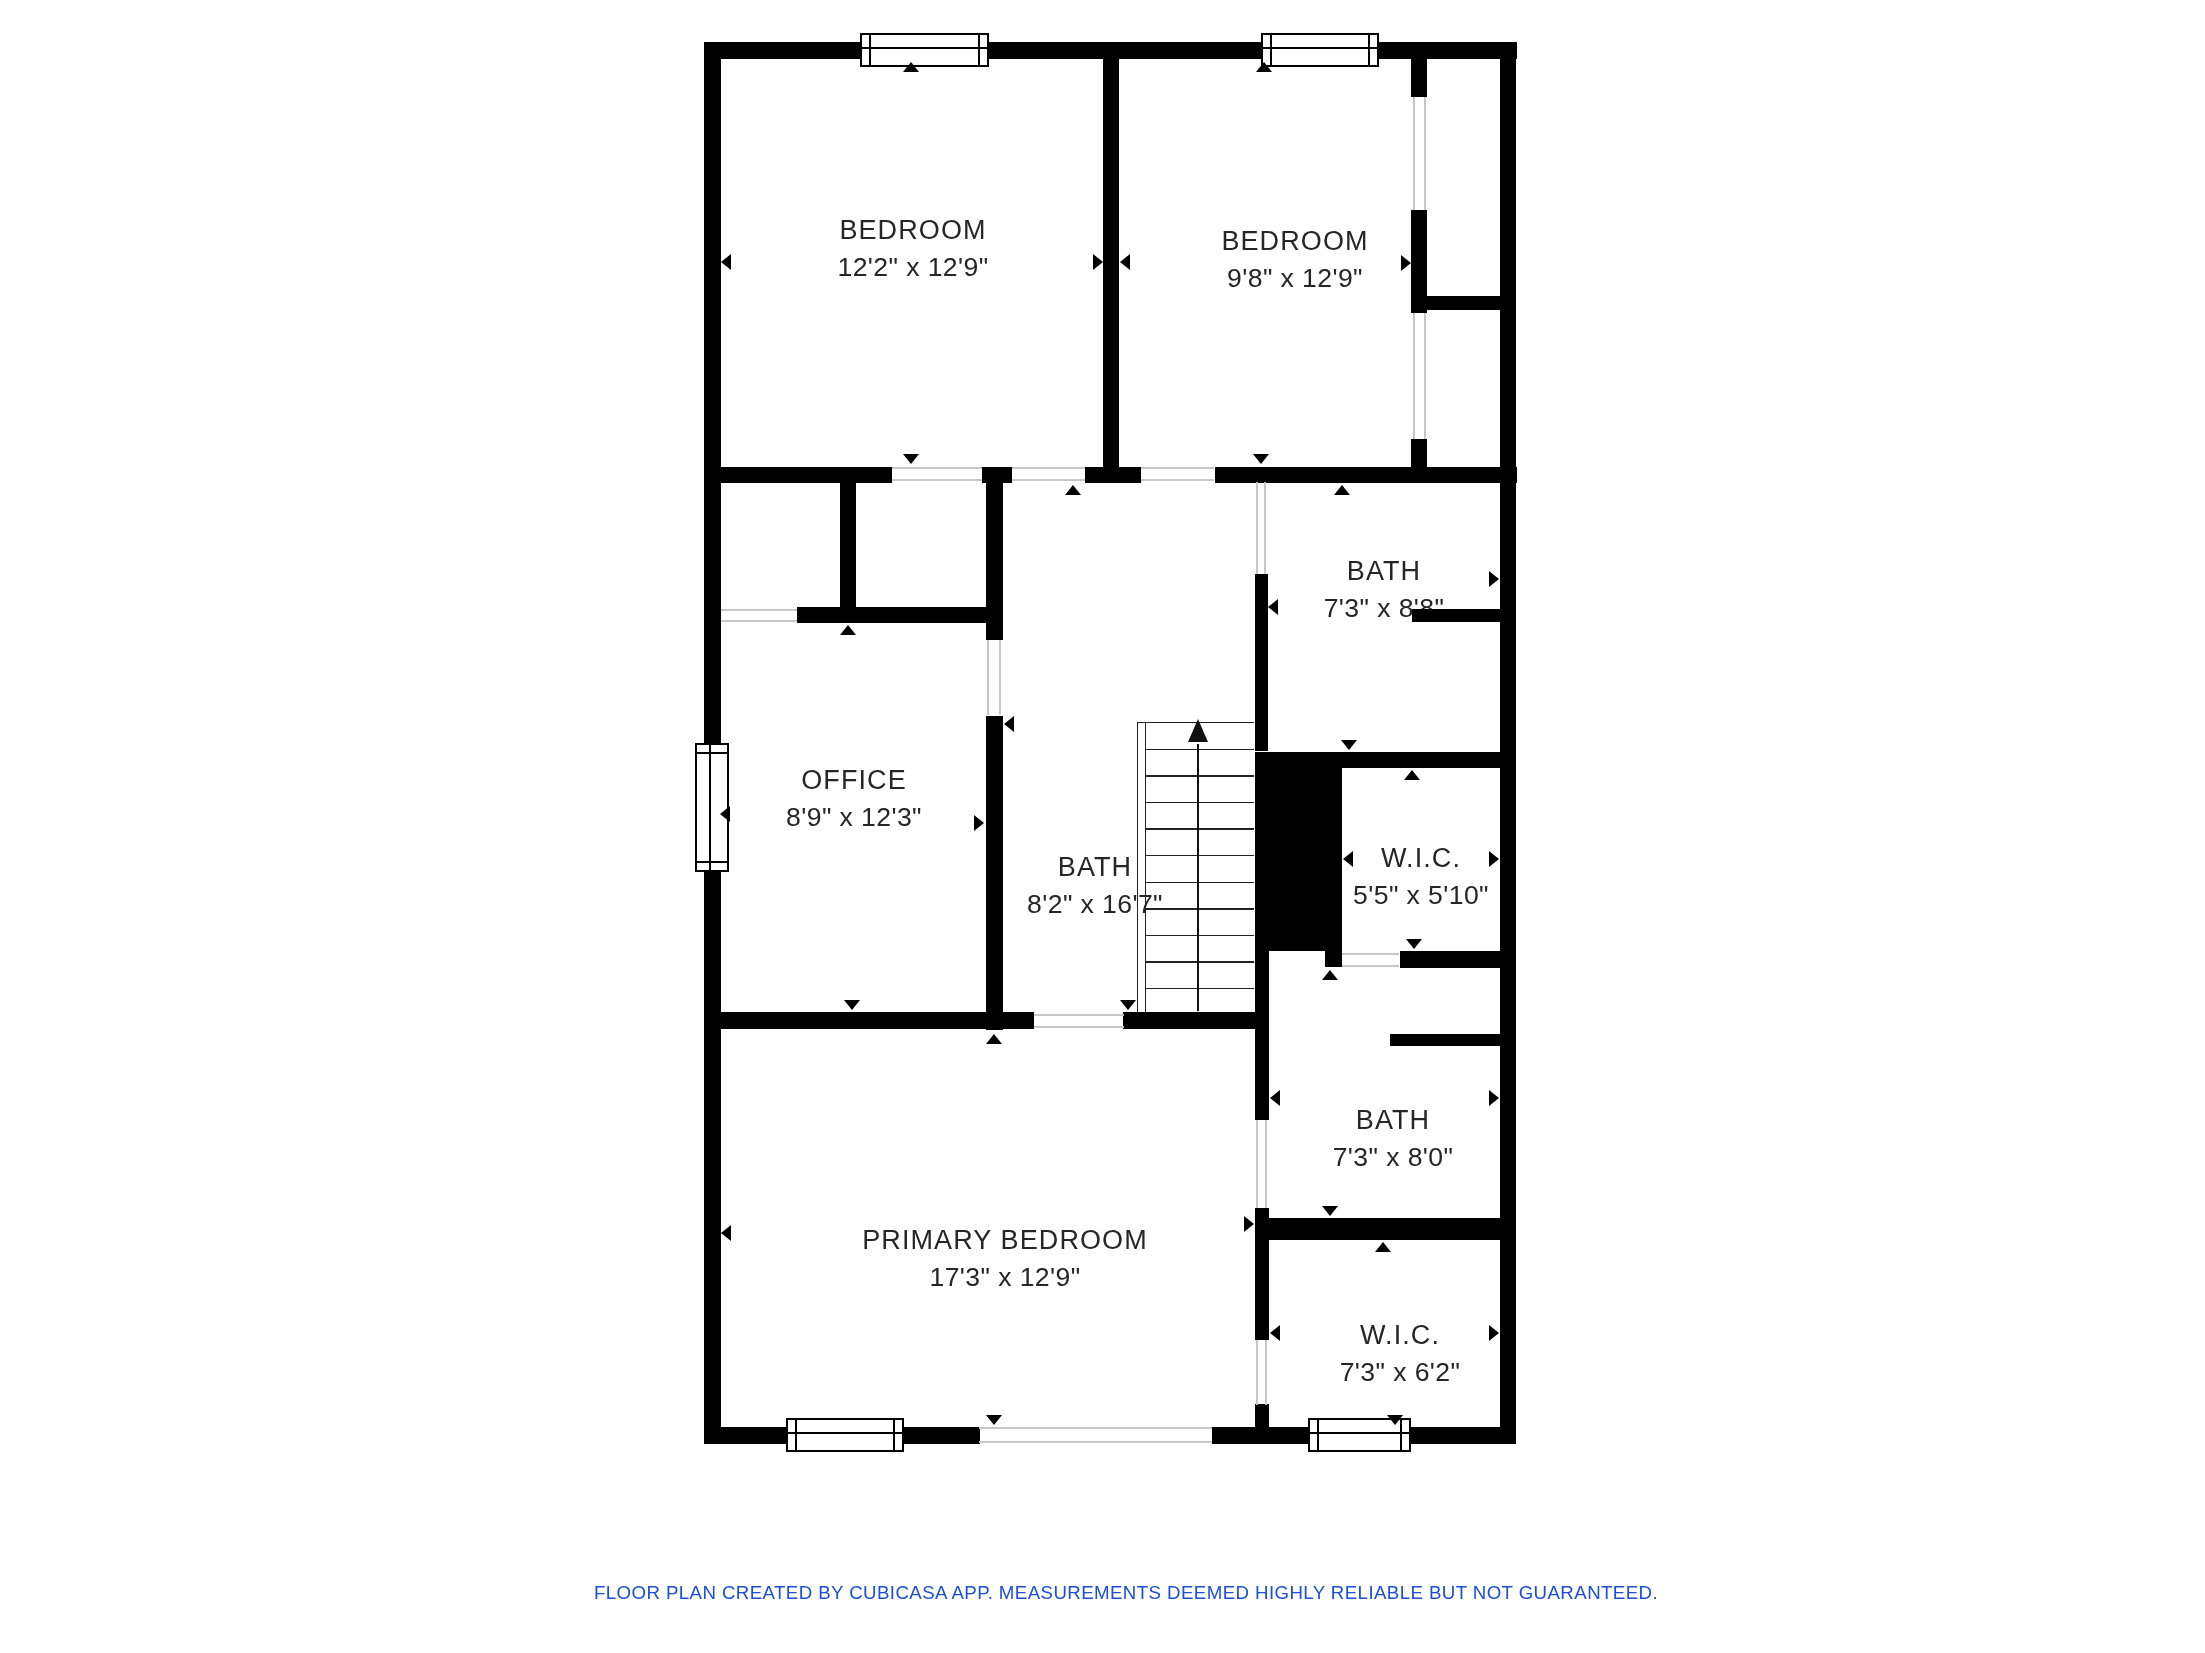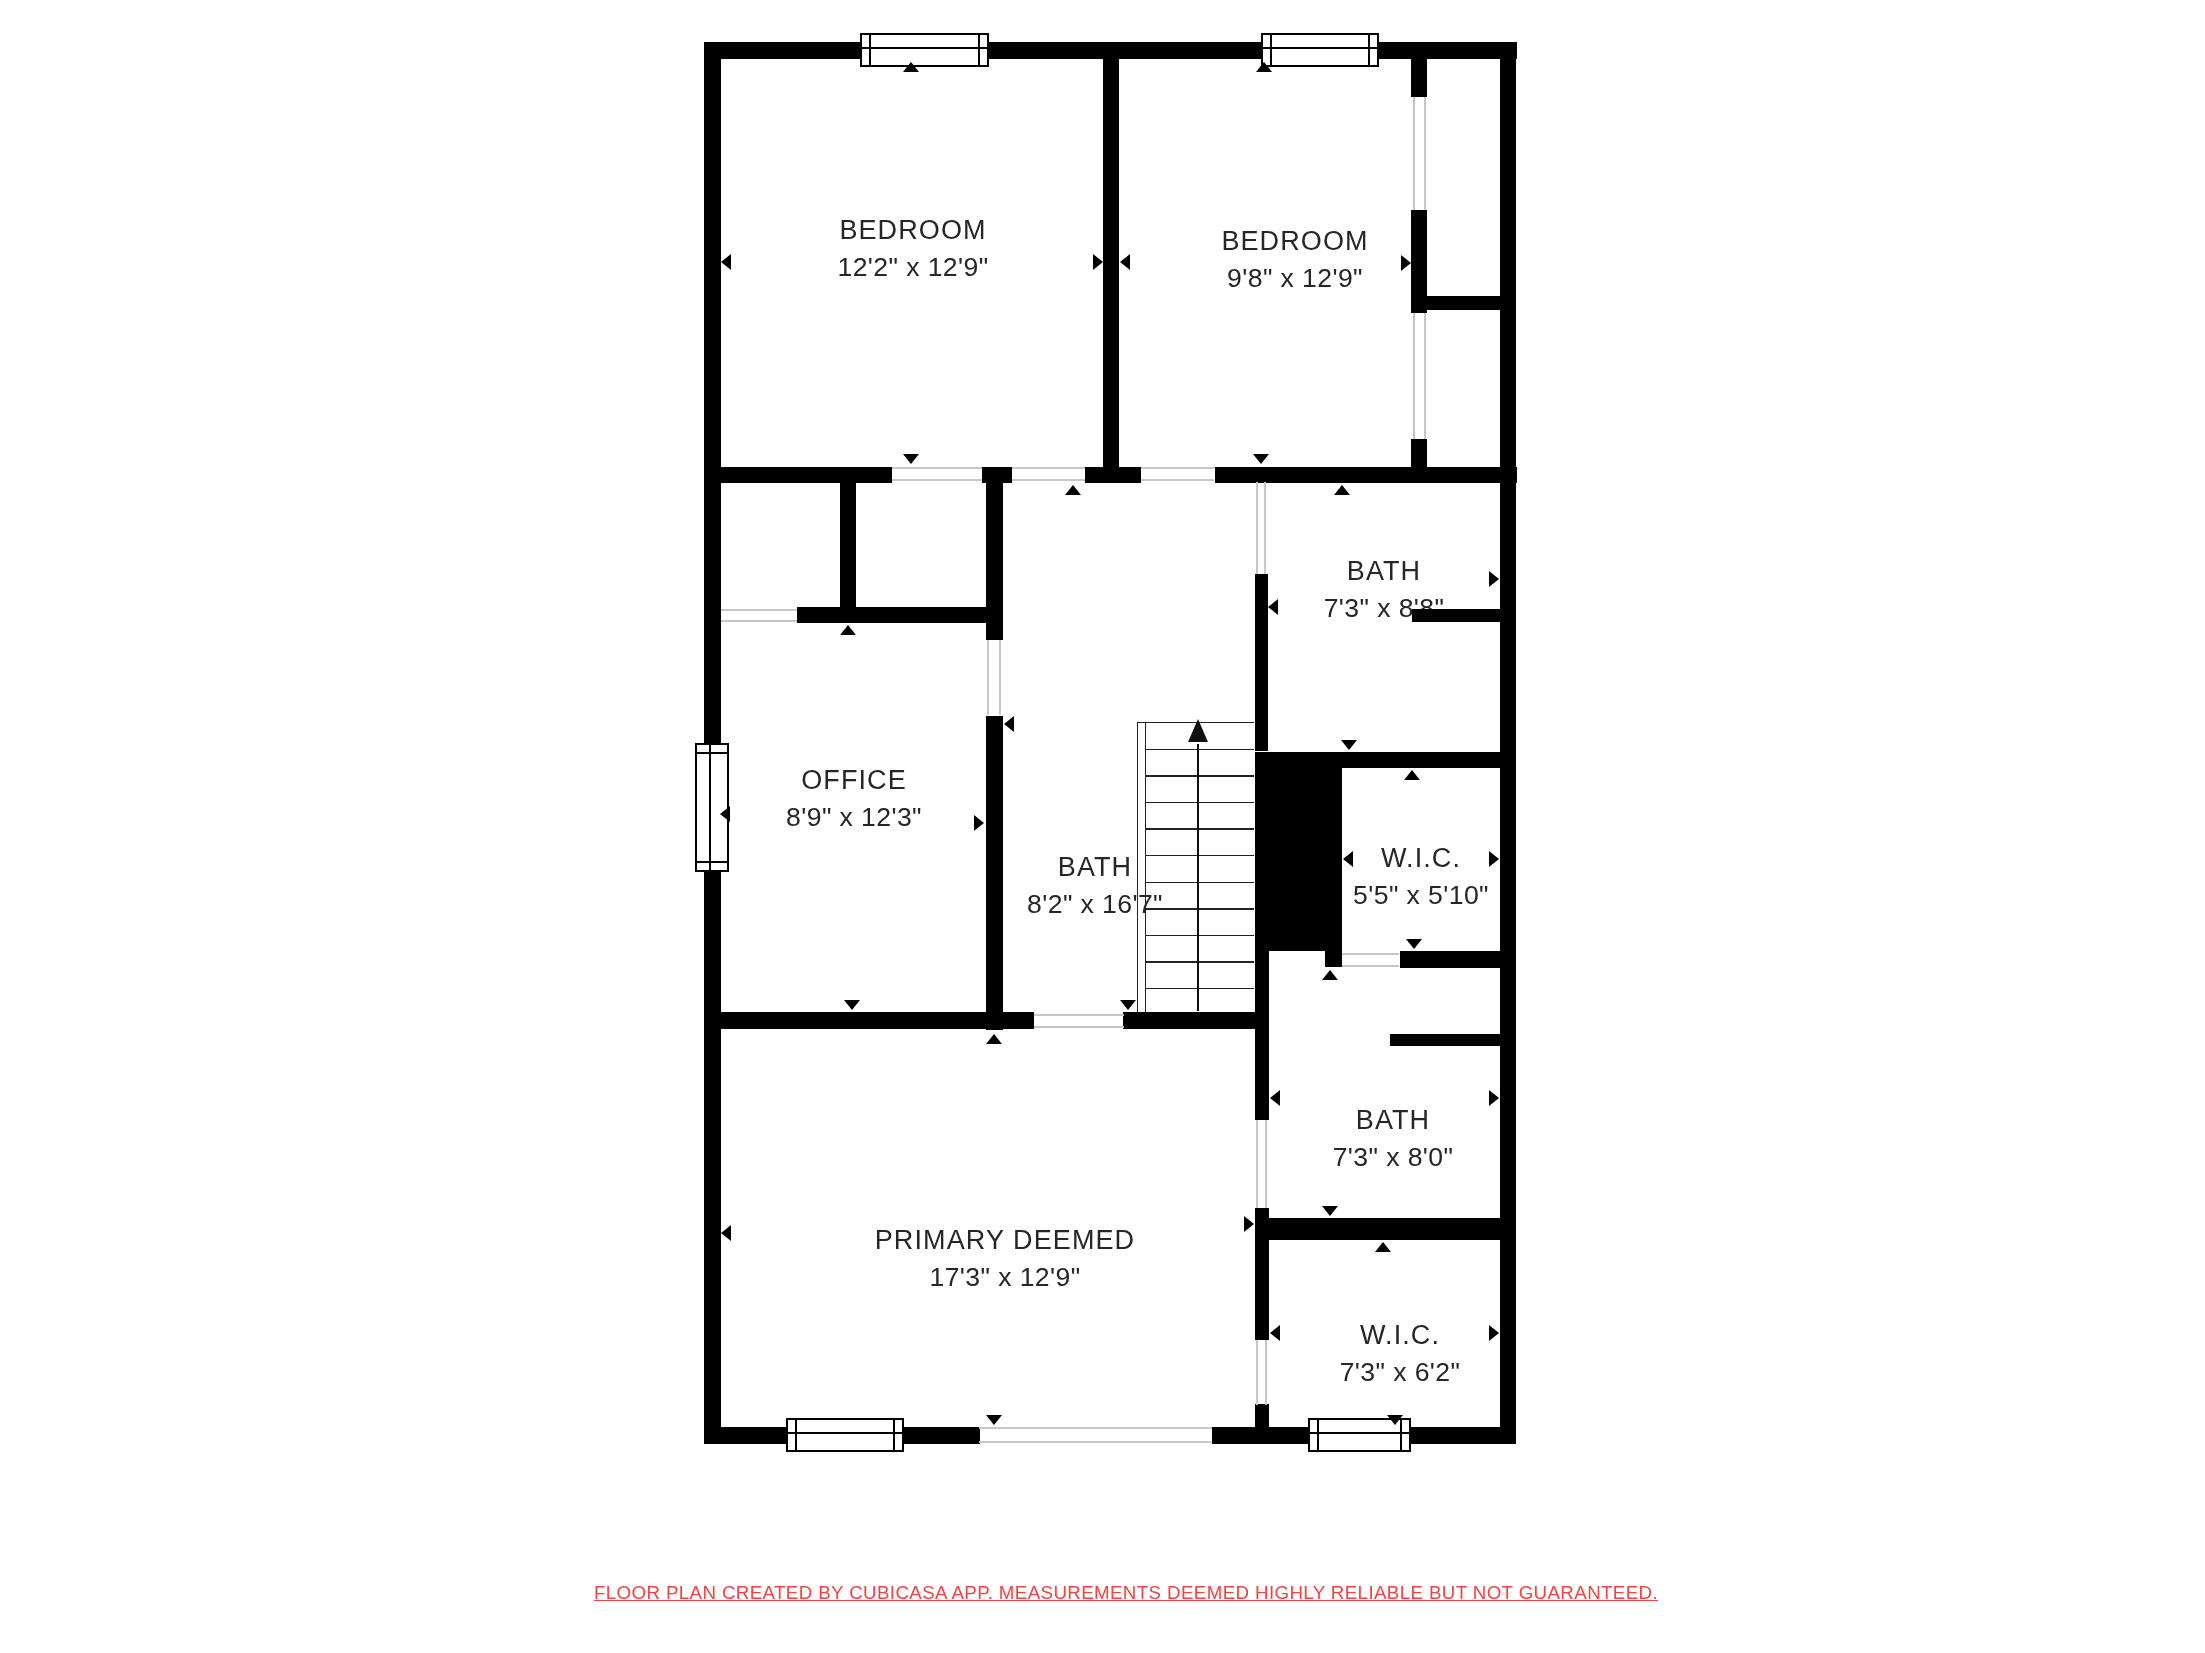--- a/index.html
+++ b/index.html
@@ -57,36 +57,36 @@
     </div>
     <div class="room" id="room-5">
       <div class="rname" style="color: rgb(38, 38, 38);">W.I.C.</div>
       <div class="rdims" style="color: rgb(38, 38, 38);">5'5" x 5'10"</div>
     </div>
     <div class="room" id="room-6">
       <div class="rname" style="color: rgb(38, 38, 38);">BATH</div>
       <div class="rdims" style="color: rgb(38, 38, 38);">7'3" x 8'0"</div>
     </div>
     <div class="room" id="room-7">
-      <div class="rname" style="color: rgb(38, 38, 38);">PRIMARY DEEMED</div>
+      <div class="rname" style="color: rgb(38, 38, 38);">PRIMARY BEDROOM</div>
       <div class="rdims" style="color: rgb(38, 38, 38);">17'3" x 12'9"</div>
     </div>
     <div class="room" id="room-8">
       <div class="rname" style="color: rgb(38, 38, 38);">W.I.C.</div>
       <div class="rdims" style="color: rgb(38, 38, 38);">7'3" x 6'2"</div>
     </div>
 
     <div id="stairs">
       <div id="stairs-rail"></div>
       <div id="stairs-treads"></div>
       <div id="stairs-stem"></div>
       <div id="stairs-head"></div>
     </div>
 
-    <div id="footer" style="color: #ef4444; text-decoration: underline;">FLOOR PLAN CREATED BY CUBICASA APP. MEASUREMENTS DEEMED HIGHLY RELIABLE BUT NOT GUARANTEED.</div>
+    <div id="footer" style="color: #1d4ed8;">FLOOR PLAN CREATED BY CUBICASA APP. MEASUREMENTS DEEMED HIGHLY RELIABLE BUT NOT GUARANTEED.</div>
   <div class="wall" style="left: 704px; top: 42px; width: 813px; height: 17px; background: rgb(0, 0, 0);"></div>
       <div class="wall" style="left: 704px; top: 1427px; width: 276px; height: 16.5px; background: rgb(0, 0, 0);"></div>
       <div class="wall" style="left: 1212px; top: 1427px; width: 304px; height: 16.5px; background: rgb(0, 0, 0);"></div>
       <div class="wall" style="left: 704px; top: 42px; width: 17px; height: 1402px; background: rgb(0, 0, 0);"></div>
       <div class="wall" style="left: 1500px; top: 42px; width: 16px; height: 1402px; background: rgb(0, 0, 0);"></div>
       <div class="wall" style="left: 704px; top: 467px; width: 188px; height: 16px; background: rgb(0, 0, 0);"></div>
       <div class="wall" style="left: 982px; top: 467px; width: 30px; height: 16px; background: rgb(0, 0, 0);"></div>
       <div class="wall" style="left: 1085px; top: 467px; width: 56px; height: 16px; background: rgb(0, 0, 0);"></div>
       <div class="wall" style="left: 1215px; top: 467px; width: 302px; height: 16px; background: rgb(0, 0, 0);"></div>
       <div class="wall" style="left: 1103px; top: 59px; width: 16px; height: 424px; background: rgb(0, 0, 0);"></div>

